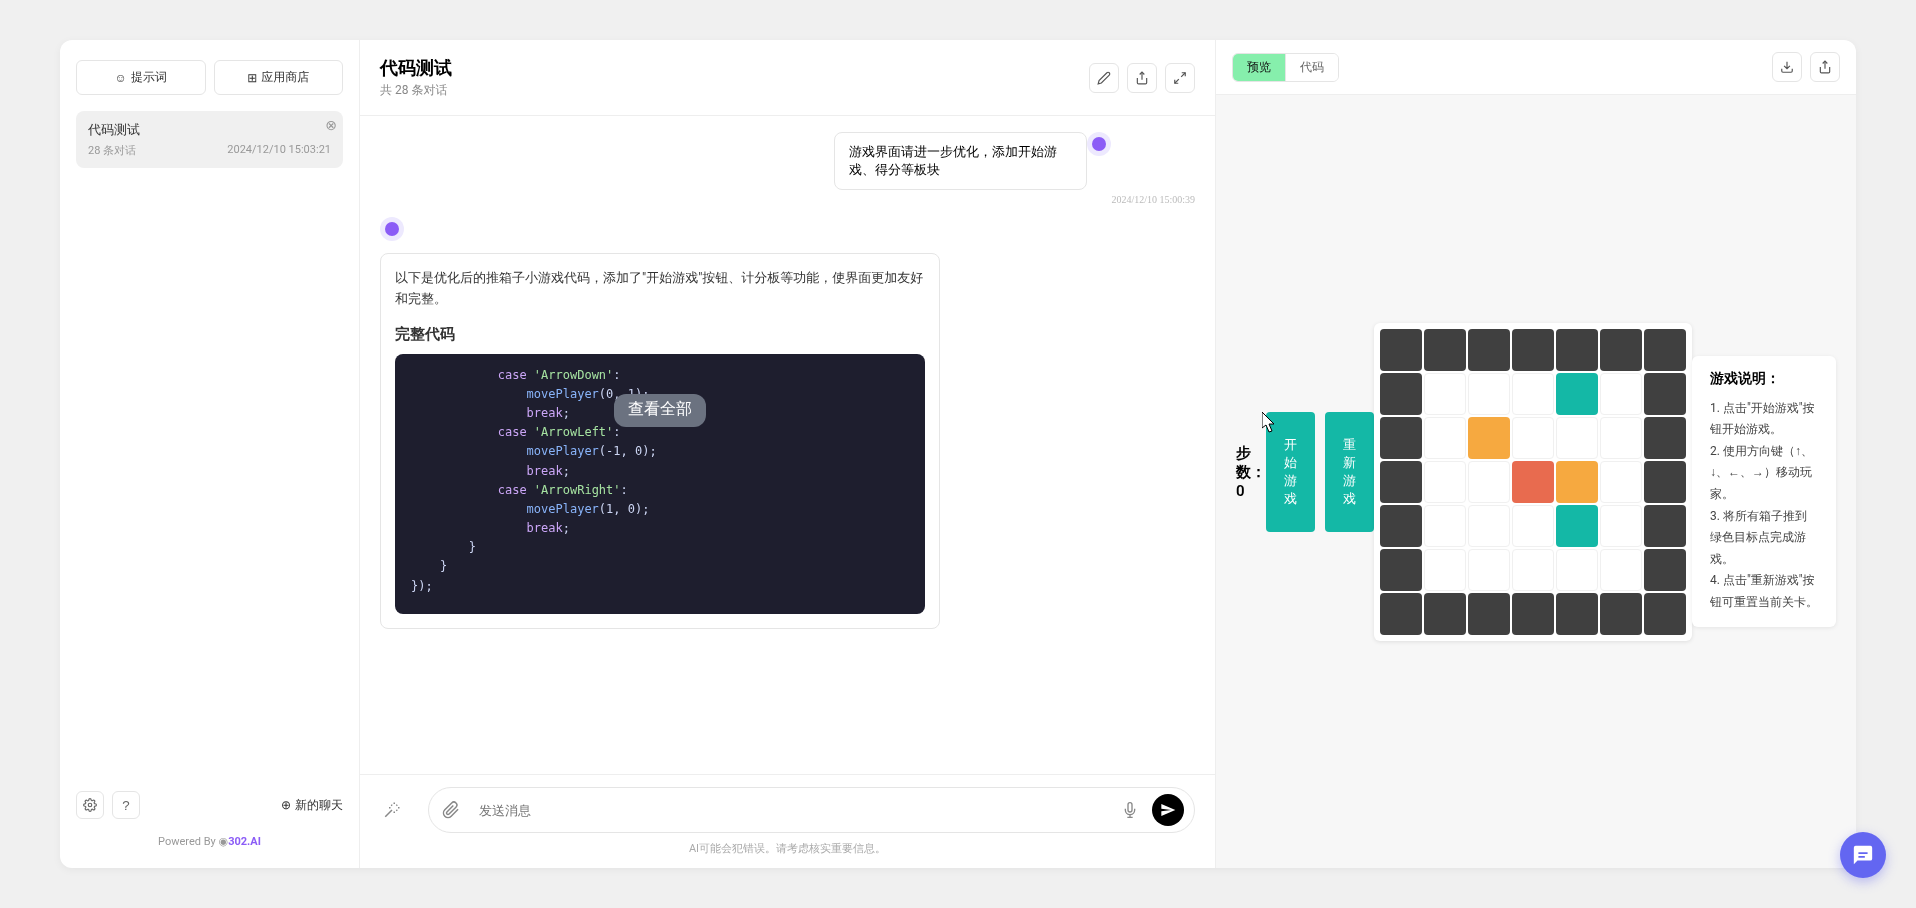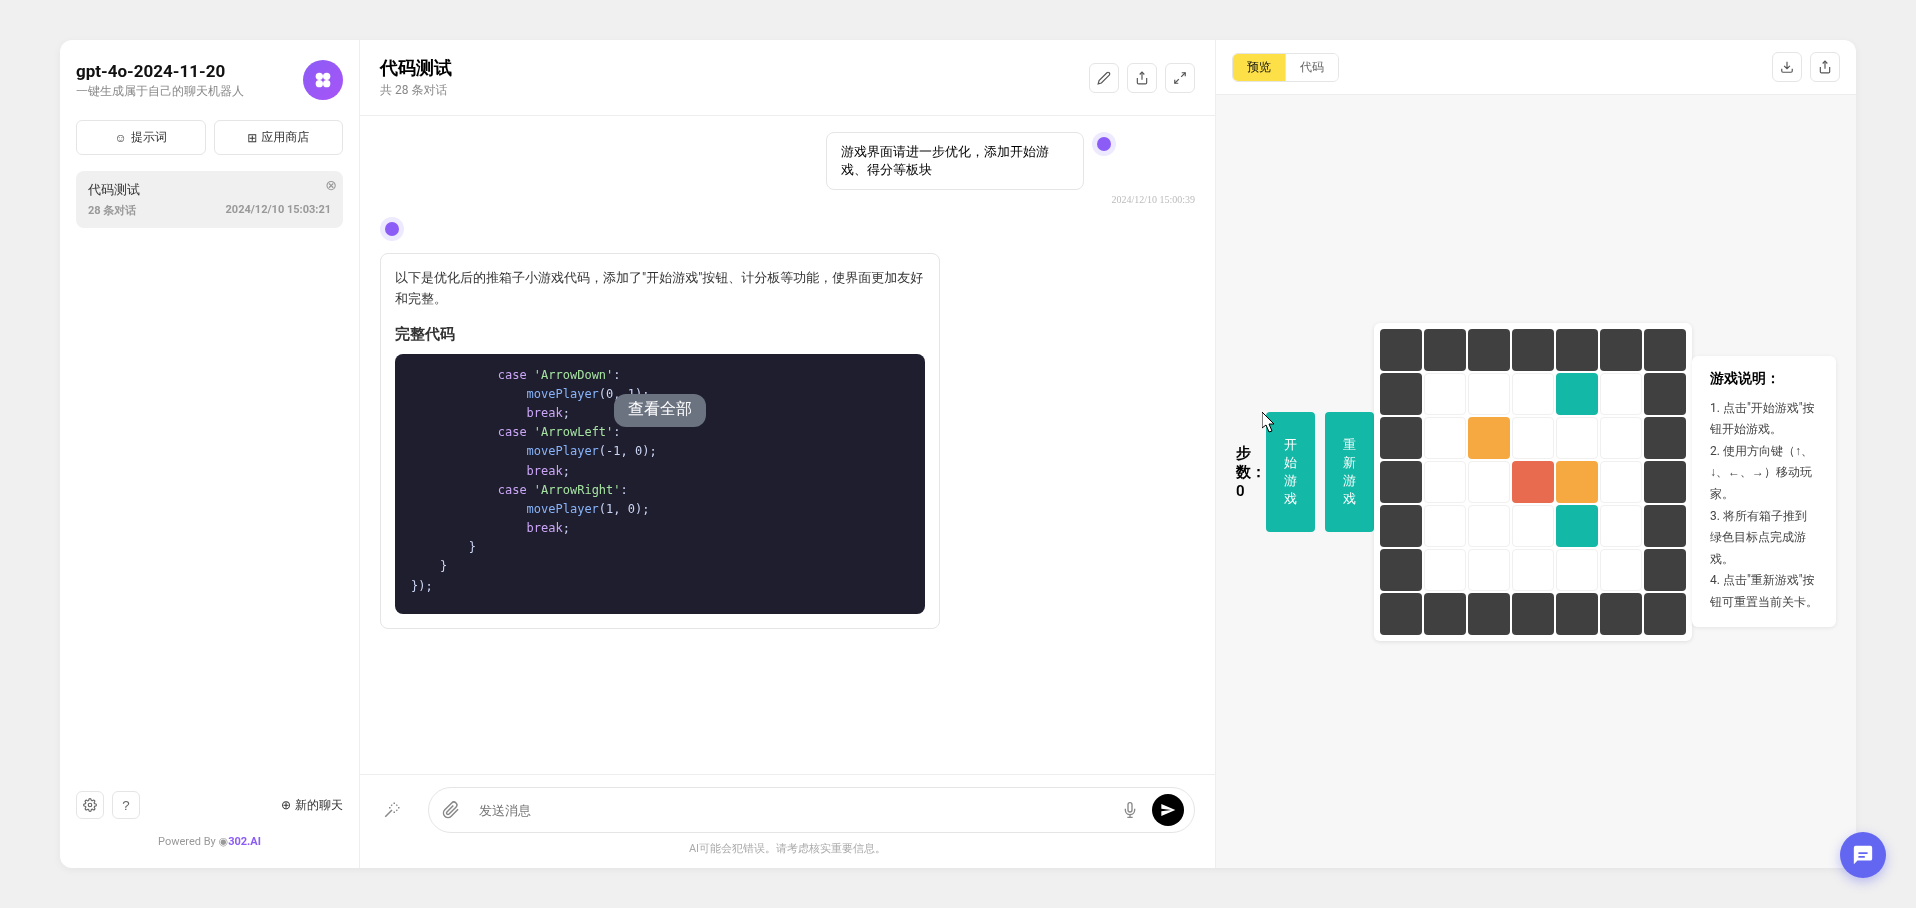--- a/index.html
+++ b/index.html
@@ -87,21 +87,20 @@
     .conversation-title {
       font-size: 13px;
       color: #333;
       margin-bottom: 4px;
     }
     .conversation-meta {
       display: flex;
       justify-content: space-between;
       font-size: 11px;
       color: #999;
-      font-weight: bold;
     }
     .conversation-close {
       position: absolute;
       top: 6px;
       right: 6px;
       color: #999;
       font-size: 14px;
     }
     .sidebar-spacer { flex: 1; }
     .sidebar-footer {
@@ -334,21 +333,21 @@
       overflow: hidden;
     }
     .preview-tab {
       padding: 5px 14px;
       font-size: 12px;
       cursor: pointer;
       background: #fff;
       color: #666;
     }
     .preview-tab.active {
-      background: #fde047;
+      background: #86efac;
       color: #111;
       border-right: 1px solid #e5e5e5;
     }
     .preview-header-actions {
       margin-left: auto;
       display: flex;
       gap: 8px;
     }
     .preview-body {
       flex: 1;
@@ -439,34 +438,20 @@
       pointer-events: none;
     }
   </style>
 </head>
 <body>
 
 <div class="app-container">
   <div class="main-panel">
 
     <aside class="sidebar">
-      <div class="sidebar-header">
-        <div class="sidebar-title-block">
-          <div class="sidebar-title">gpt-4o-2024-11-20</div>
-          <div class="sidebar-subtitle">一键生成属于自己的聊天机器人</div>
-        </div>
-        <div class="sidebar-logo">
-          <svg width="22" height="22" viewBox="0 0 24 24" fill="#fff">
-              <circle cx="8" cy="8" r="4"></circle>
-              <circle cx="16" cy="8" r="4"></circle>
-              <circle cx="8" cy="16" r="4"></circle>
-              <circle cx="16" cy="16" r="4"></circle>
-            </svg>
-        </div>
-      </div>
       <div class="sidebar-actions">
         <button class="sidebar-action-btn">
           <span>☺</span>
           <span>提示词</span>
         </button>
         <button class="sidebar-action-btn">
           <span>⊞</span>
           <span>应用商店</span>
         </button>
       </div>
@@ -525,21 +510,21 @@
                 <line x1="21" y1="3" x2="14" y2="10"></line>
                 <line x1="3" y1="21" x2="10" y2="14"></line>
               </svg>
           </button>
         </div>
       </div>
 
       <div class="chat-messages">
         <div class="msg-row user">
           <div style="display:flex;flex-direction:column;align-items:flex-end">
-            <div style="display:flex;align-items:flex-start;gap:8px">
+            <div style="display:flex;align-items:flex-start;gap:0">
               <div class="user-bubble">游戏界面请进一步优化，添加开始游戏、得分等板块</div>
               <div class="avatar-bubble">
                   <div class="avatar-inner"></div>
                 </div>
             </div>
             <div class="user-meta">2024/12/10 15:00:39</div>
           </div>
         </div>
 
         <div class="msg-row assistant">

